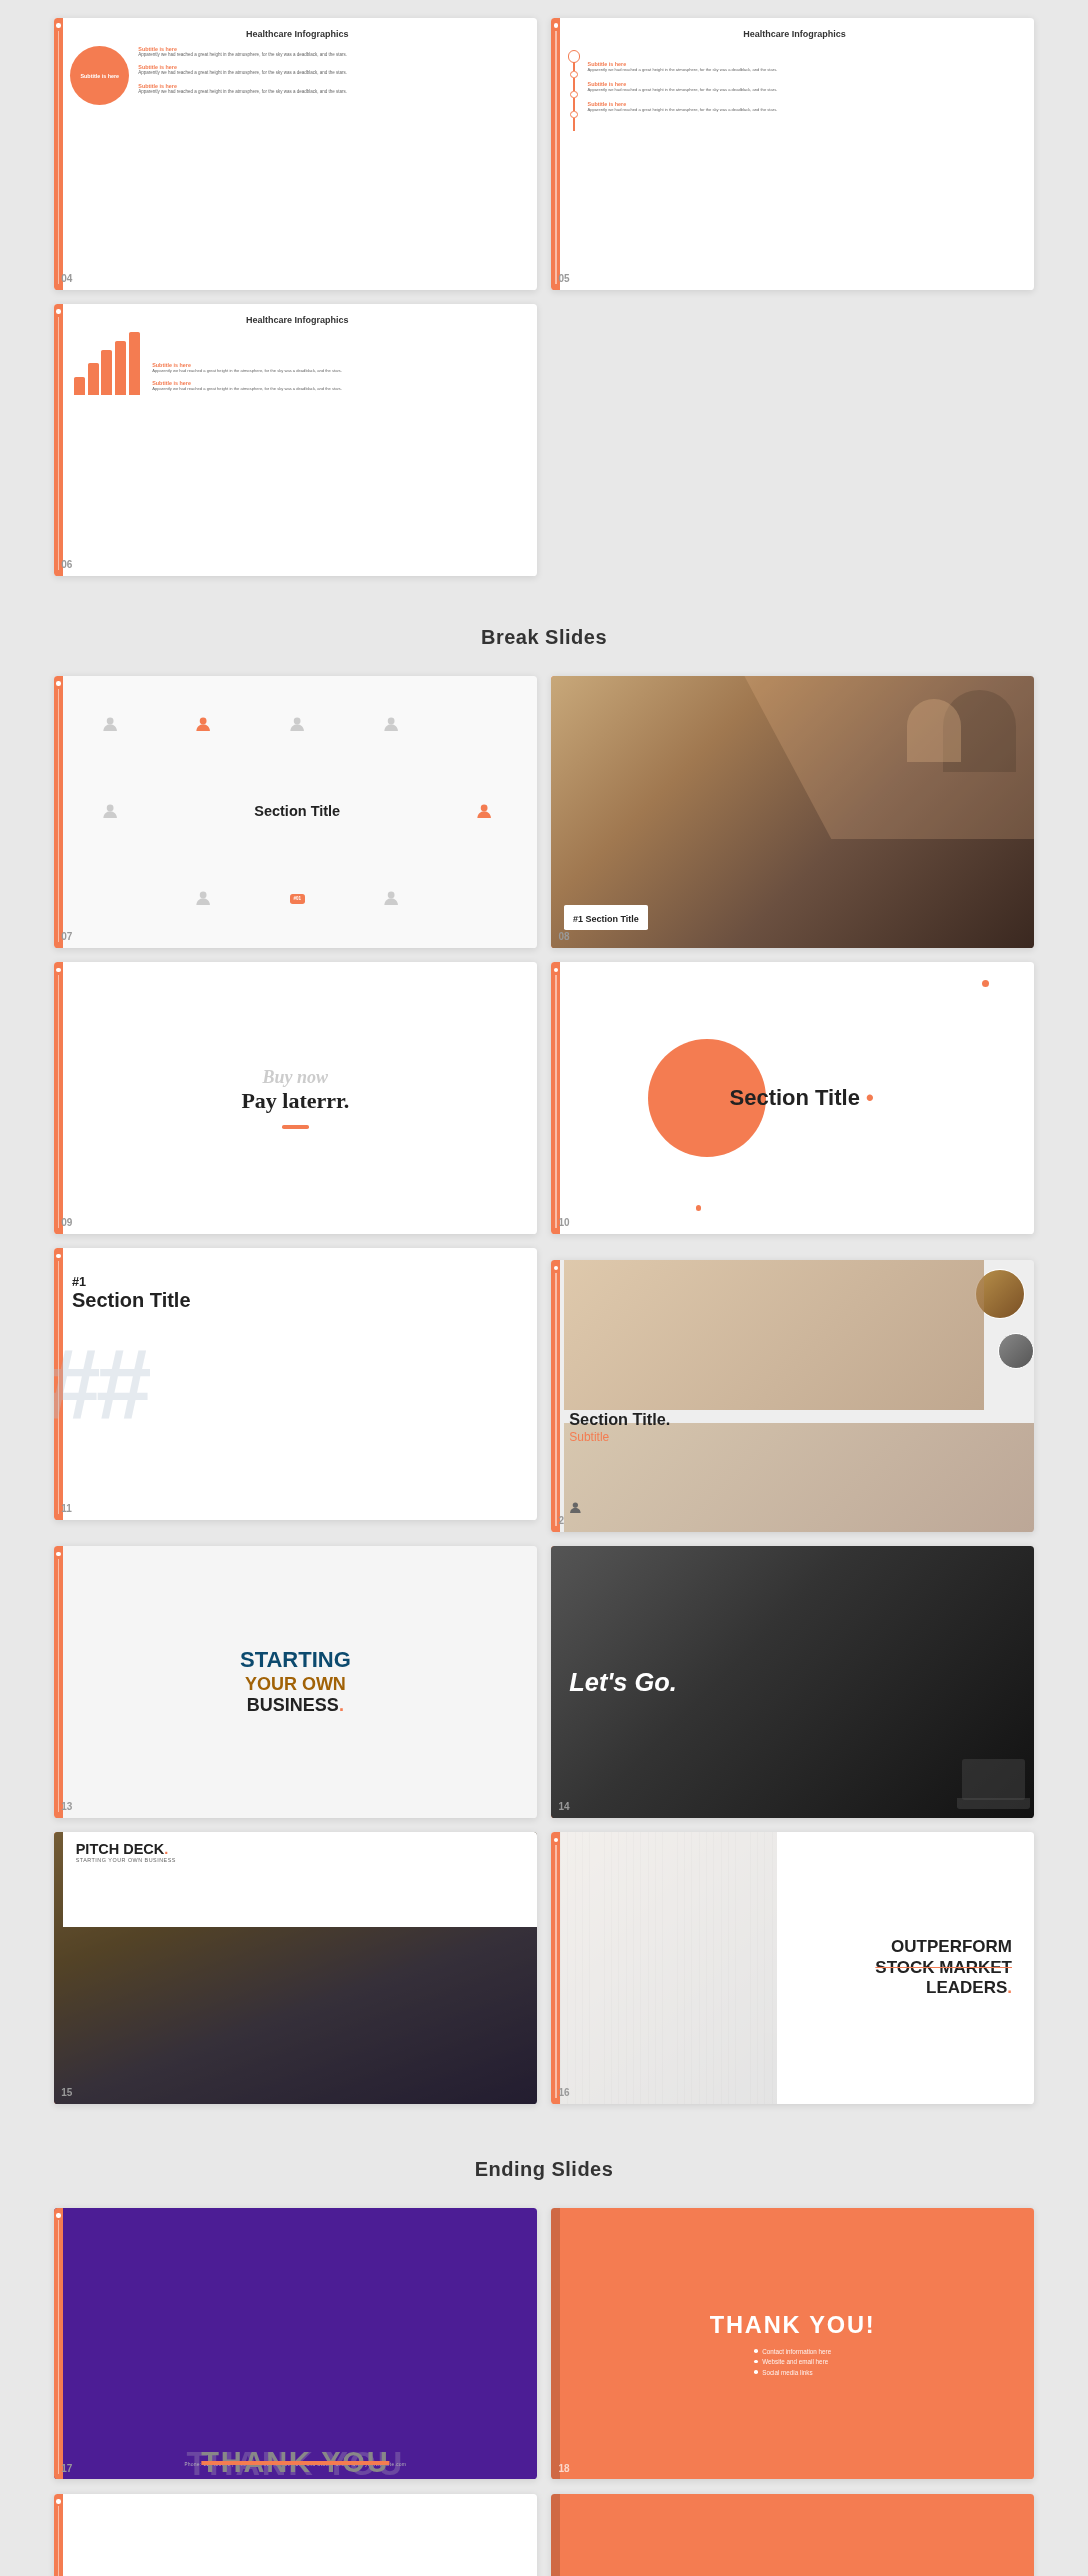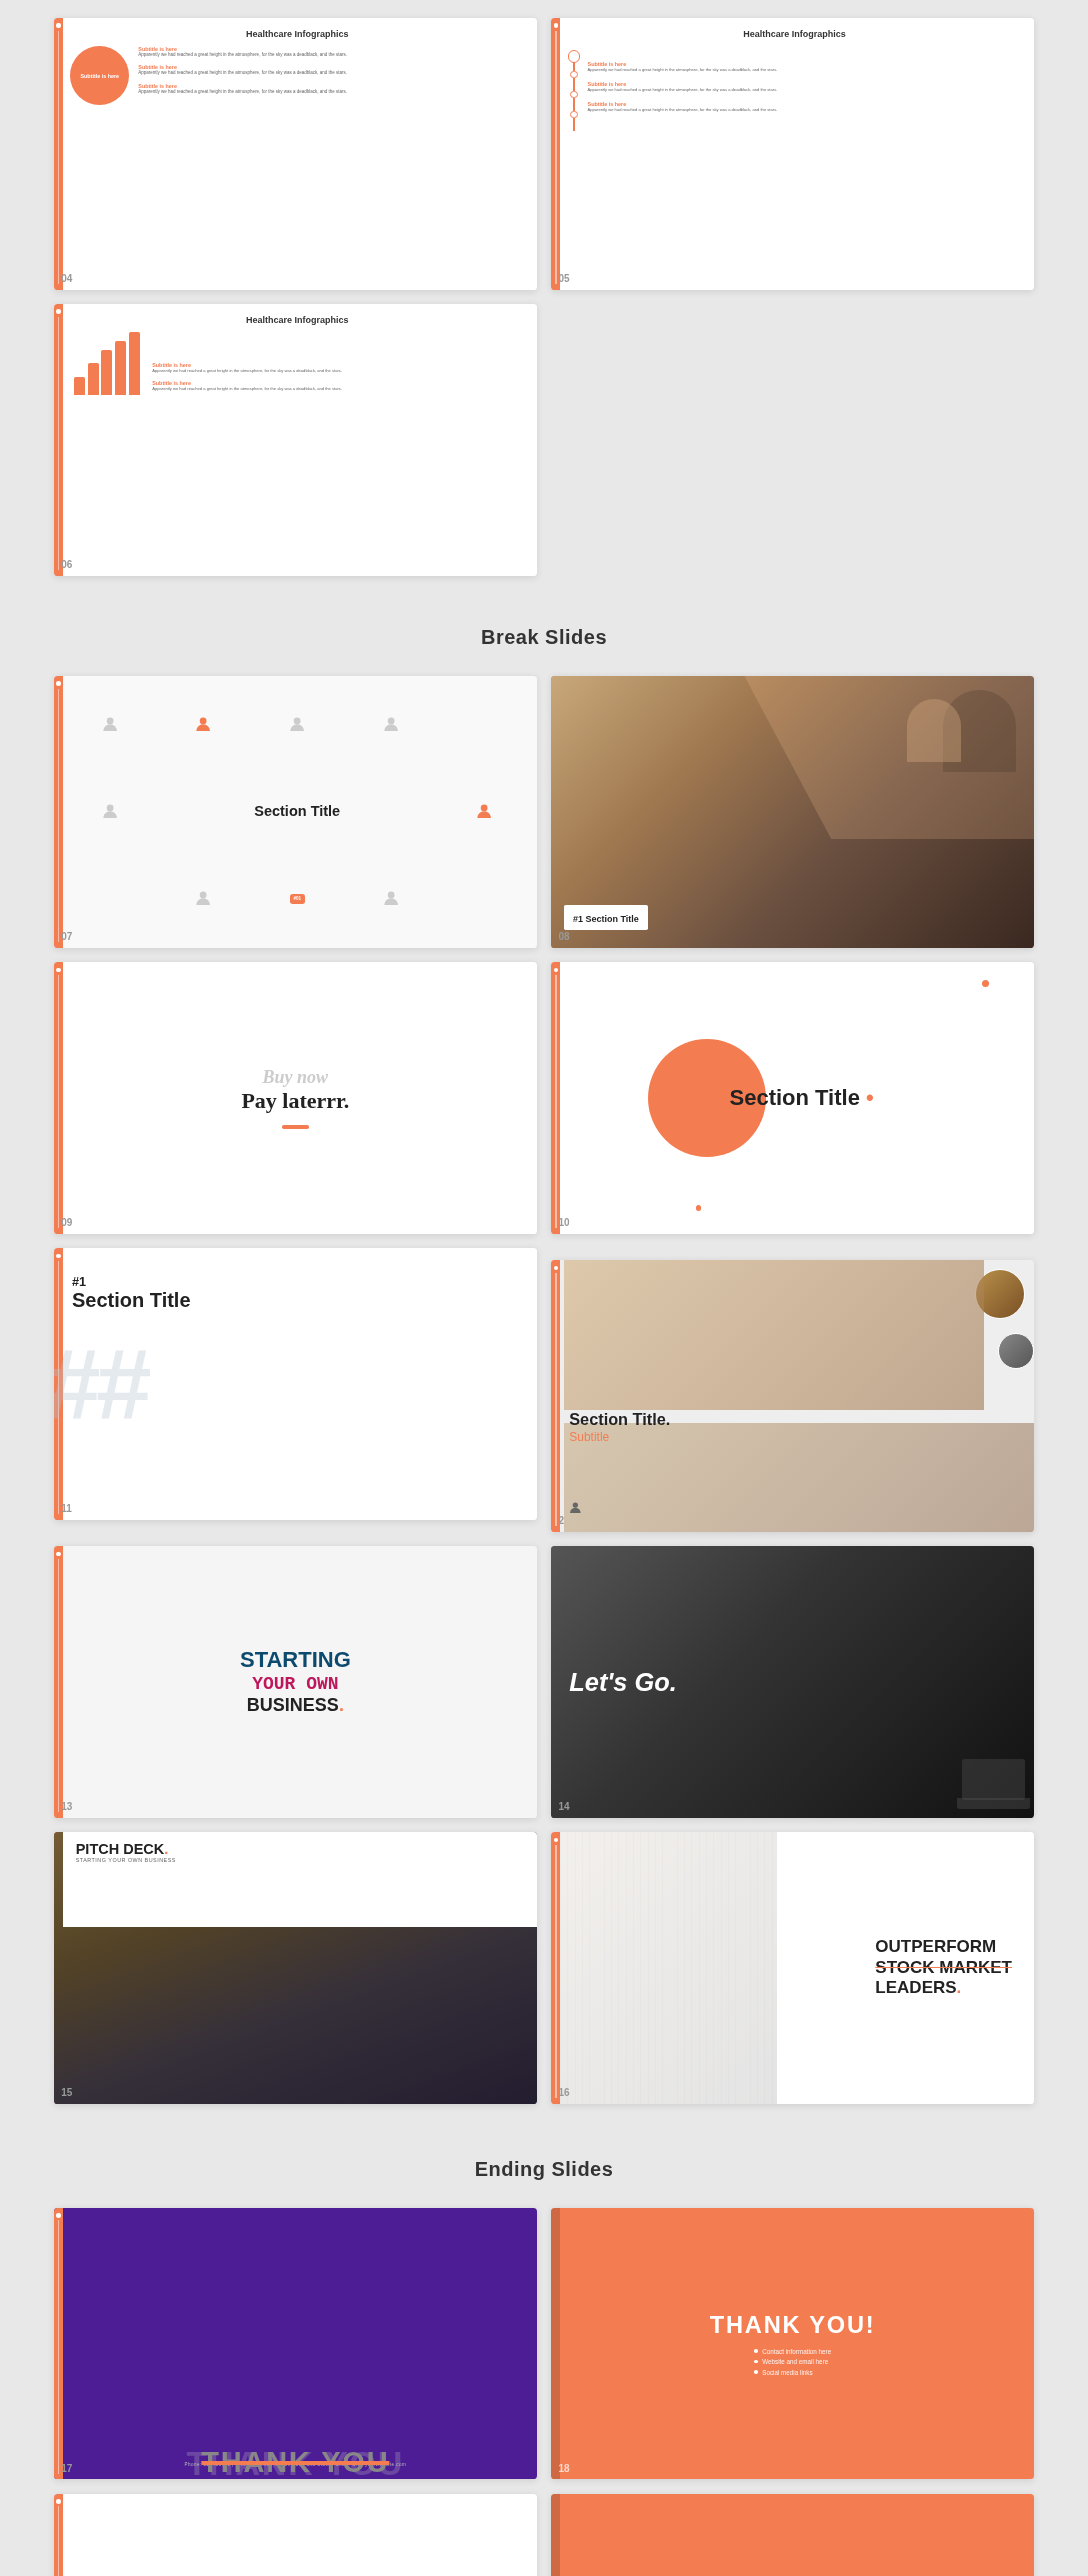--- a/index.html
+++ b/index.html
@@ -425,21 +425,21 @@
   <div class="slides-grid">
 
     <div class="slide-card starting-slide">
       <div class="slide-accent-left">
         <div class="accent-dot"></div>
         <div class="accent-line"></div>
       </div>
       <div style="display:flex; align-items:center; justify-content:center; height:100%;">
         <div style="text-align:center;">
           <div style="font-size:22px; font-weight:700; color:#0c4a6e; line-height:1.2; text-transform:uppercase;">STARTING</div>
-          <div style="font-size:18px; font-weight:900; color:#be185d; line-height:1.2; text-transform:uppercase;font-family:Liberation Mono, monospace;">YOUR OWN</div>
+          <div style="font-size:18px; font-weight:900; color:#a16207; line-height:1.2; text-transform:uppercase;">YOUR OWN</div>
           <div style="font-size:18px; font-weight:900; color:#222; line-height:1.2; text-transform:uppercase;">
             <span>BUSINESS</span><span style="color:#f47c51;">.</span>
           </div>
         </div>
       </div>
       <div class="slide-num">13</div>
     </div>
 
     <div class="slide-card lets-go-slide">
       <div class="slide-accent-left">
@@ -489,21 +489,21 @@
 
     <div class="slide-card" style="background:#fff; position:relative; overflow:hidden; display:flex; align-items:center; justify-content:flex-end; padding-right:22px;">
       <div class="slide-accent-left">
         <div class="accent-dot"></div>
         <div class="accent-line"></div>
       </div>
 
       <div style="position:absolute; left:9px; top:0; bottom:0; width:45%; background:linear-gradient(135deg,#e0d8d0, #bbb); opacity:0.4;">
         <div style="width:100%; height:100%; background:repeating-linear-gradient(90deg, rgba(0,0,0,0.05) 0px, rgba(0,0,0,0.05) 0.9px, transparent 0.9px, transparent 7.3px);"></div>
       </div>
-      <div style="position:relative; z-index:2;">
+      <div style="text-align:right; position:relative; z-index:2;">
         <div style="font-size:17px; font-weight:900; color:#222; text-transform:uppercase; line-height:1.2;">OUTPERFORM</div>
         <div style="font-size:17px; font-weight:900; color:#222; text-transform:uppercase; line-height:1.2; text-decoration:line-through; text-decoration-color:#f47c51;">
           <span>STOCK MARKET</span>
         </div>
         <div style="font-size:17px; font-weight:900; color:#222; text-transform:uppercase; line-height:1.2;">
           <span>LEADERS</span><span style="color:#f47c51;">.</span>
         </div>
       </div>
       <div class="slide-num">16</div>
     </div>

